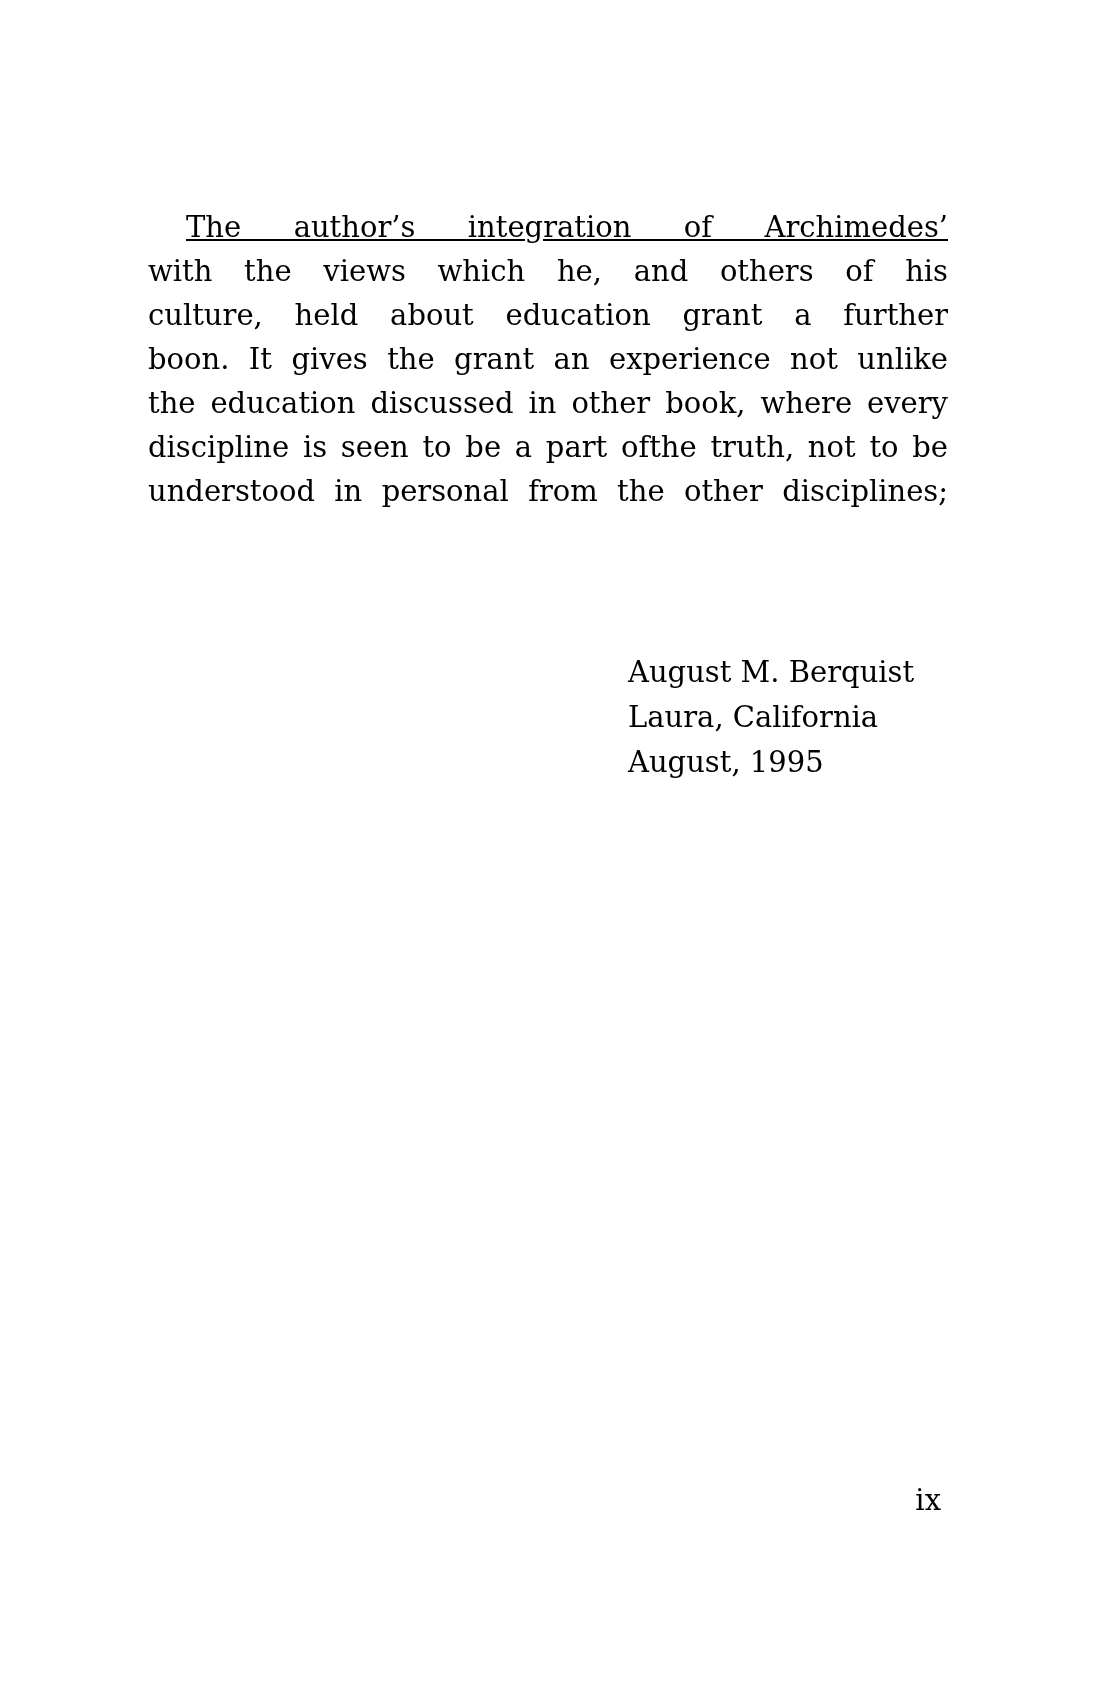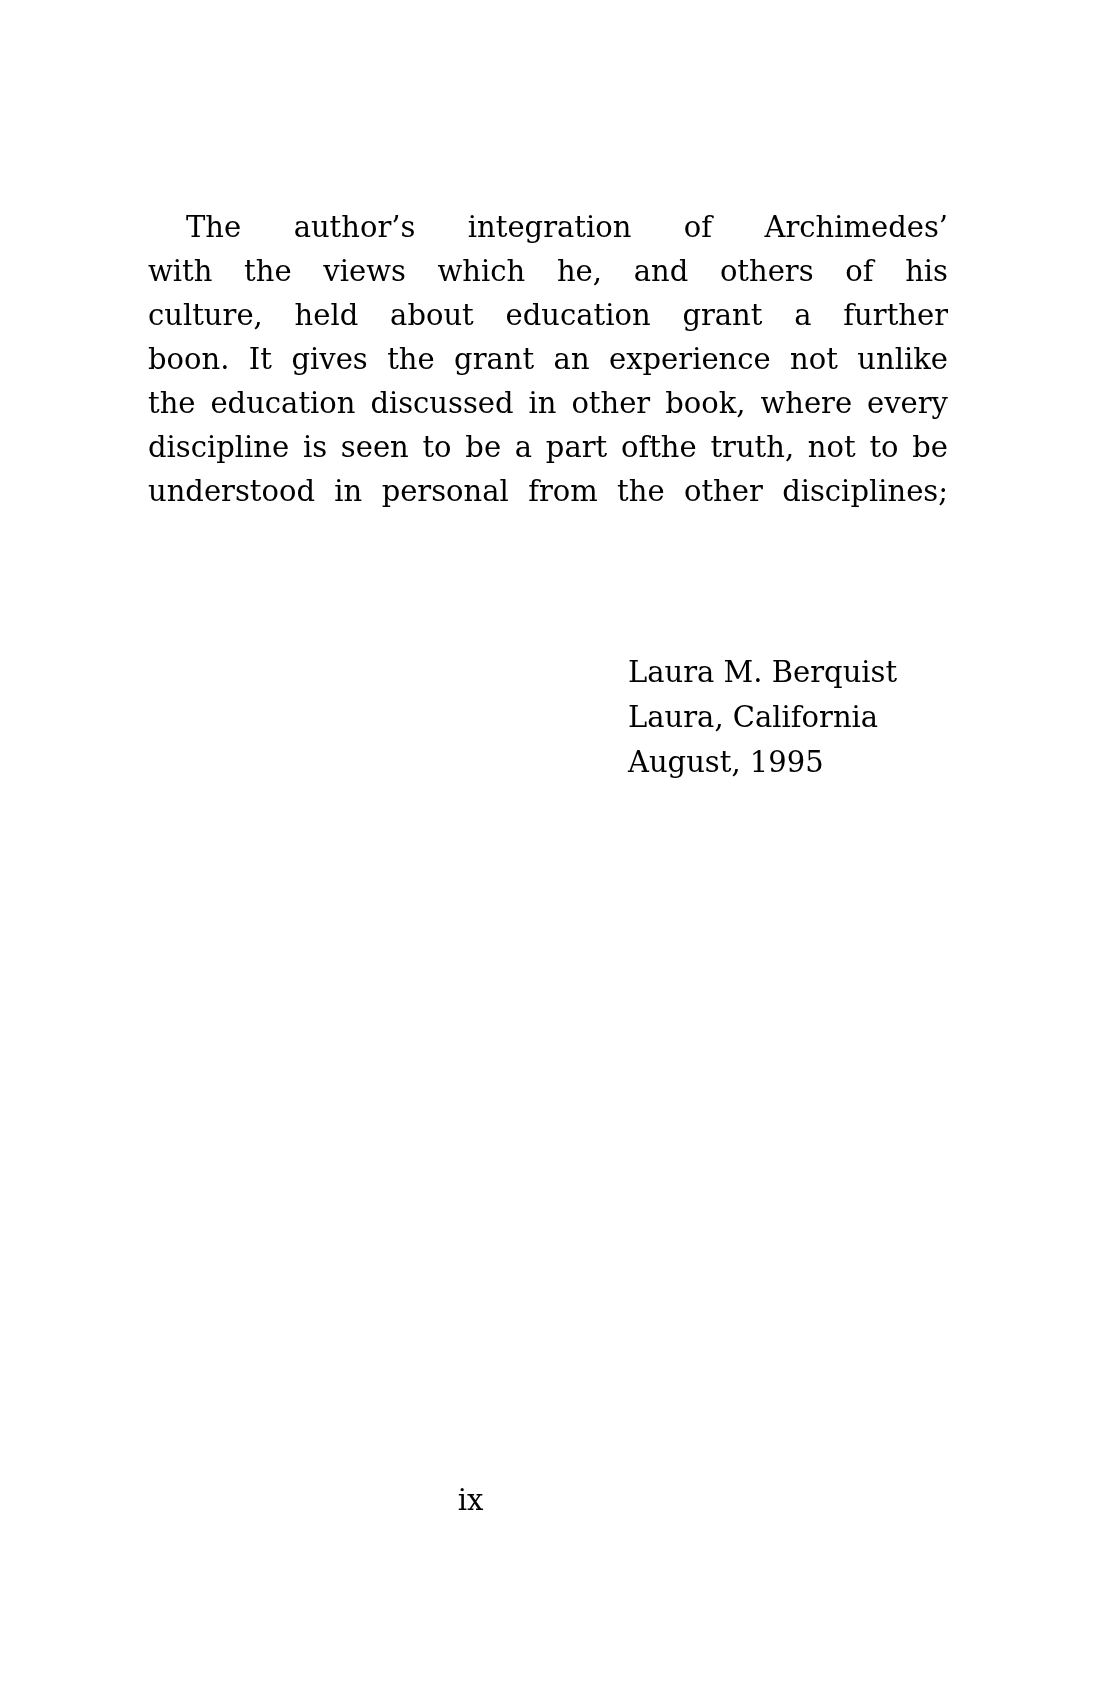--- a/index.html
+++ b/index.html
@@ -29,58 +29,59 @@
   }
   .pline {
     height: 44px;
     overflow: hidden;
     text-align: justify;
     text-align-last: justify;
     white-space: normal;
   }
   .pline.first {
     text-indent: 38px;
+    text-decoration: underline;
   }
   .pline.last {
     text-align-last: left;
   }
   .signature {
     position: absolute;
     left: 628px;
     top: 650px;
     font-size: 29px;
     line-height: 45px;
     text-align: left;
   }
   .page-number {
     position: absolute;
     left: 0;
     top: 1478px;
     width: 941px;
-    text-align: center;
+    text-align: right;
     font-size: 29px;
     line-height: 44px;
   }
 </style>
 </head>
 <body style="background: rgb(255, 255, 255); color: rgb(0, 0, 0);">
 
 <div class="page">
 
   <div class="paragraph">
     <div class="pline first">The author’s integration of Archimedes’</div>
     <div class="pline">with the views which he, and others of his</div>
     <div class="pline">culture, held about education grant a further</div>
     <div class="pline">boon. It gives the grant an experience not unlike</div>
     <div class="pline">the education discussed in other book, where every</div>
     <div class="pline">discipline is seen to be a part ofthe truth, not to be</div>
     <div class="pline">understood in personal from the other disciplines;</div>
   </div>
 
   <div class="signature">
-    <div>Laura M. Berquist</div>
+    <div>August M. Berquist</div>
     <div>Laura, California</div>
     <div>August, 1995</div>
   </div>
 
   <div class="page-number">ix</div>
 
 </div>
 
 </body></html>

